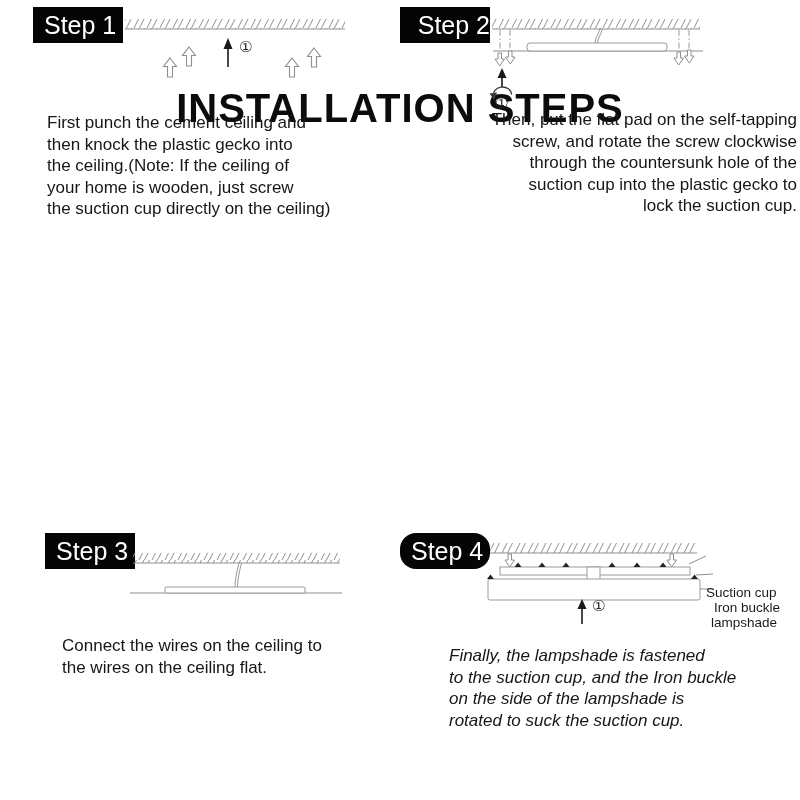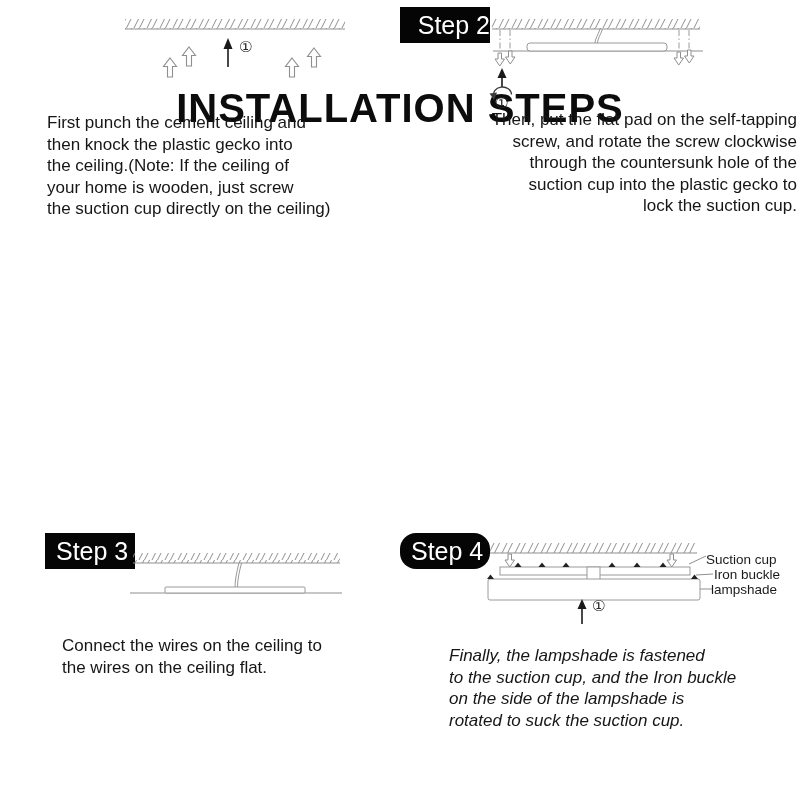--- a/index.html
+++ b/index.html
@@ -38,32 +38,33 @@
   .p3-desc{left:62px;top:110px;width:330px;}
   .p4-desc{left:49px;top:120px;width:350px;font-style:italic;}
   .marker{
     position:absolute;font-family:"DejaVu Sans",sans-serif;font-size:15px;
     line-height:15px;color:#2a2a2a;
   }
   .p1-marker{left:239px;top:40px;}
   .p2-marker{left:95px;top:96px;}
   .p4-marker{left:192px;top:74px;}
   .diagram-label{
-    position:absolute;font-size:13.5px;line-height:15px;color:#1a1a1a;white-space:nowrap;
+    position:absolute;font-size:13.5px;line-height:15px;color:#1a1a1a;white-space:nowrap;margin-top:33px;
   }
   .lbl-suction{left:306px;top:27px;}
   .lbl-buckle{left:314px;top:42px;}
   .lbl-lampshade{left:311px;top:57px;}
 </style>
 </head>
 <body>
 
 <div class="page-title">INSTALLATION STEPS</div>
 
 <div class="panel panel1">
+  <div class="step-badge p1-badge">Step 1</div>
 
   <svg class="diagram svg1" width="235" height="80" viewBox="0 0 235 80">
     <defs>
       <pattern id="h1" patternUnits="userSpaceOnUse" width="13" height="10">
         <path d="M1,10 L6,0 M6.5,10 L11.5,0" stroke="#8f8f8f" stroke-width="1" fill="none"></path>
       </pattern>
     </defs>
     <rect x="5" y="11" width="220" height="10" fill="url(#h1)"></rect>
     <line x1="5" y1="21" x2="225" y2="21" stroke="#8f8f8f" stroke-width="1.2"></line>
 

